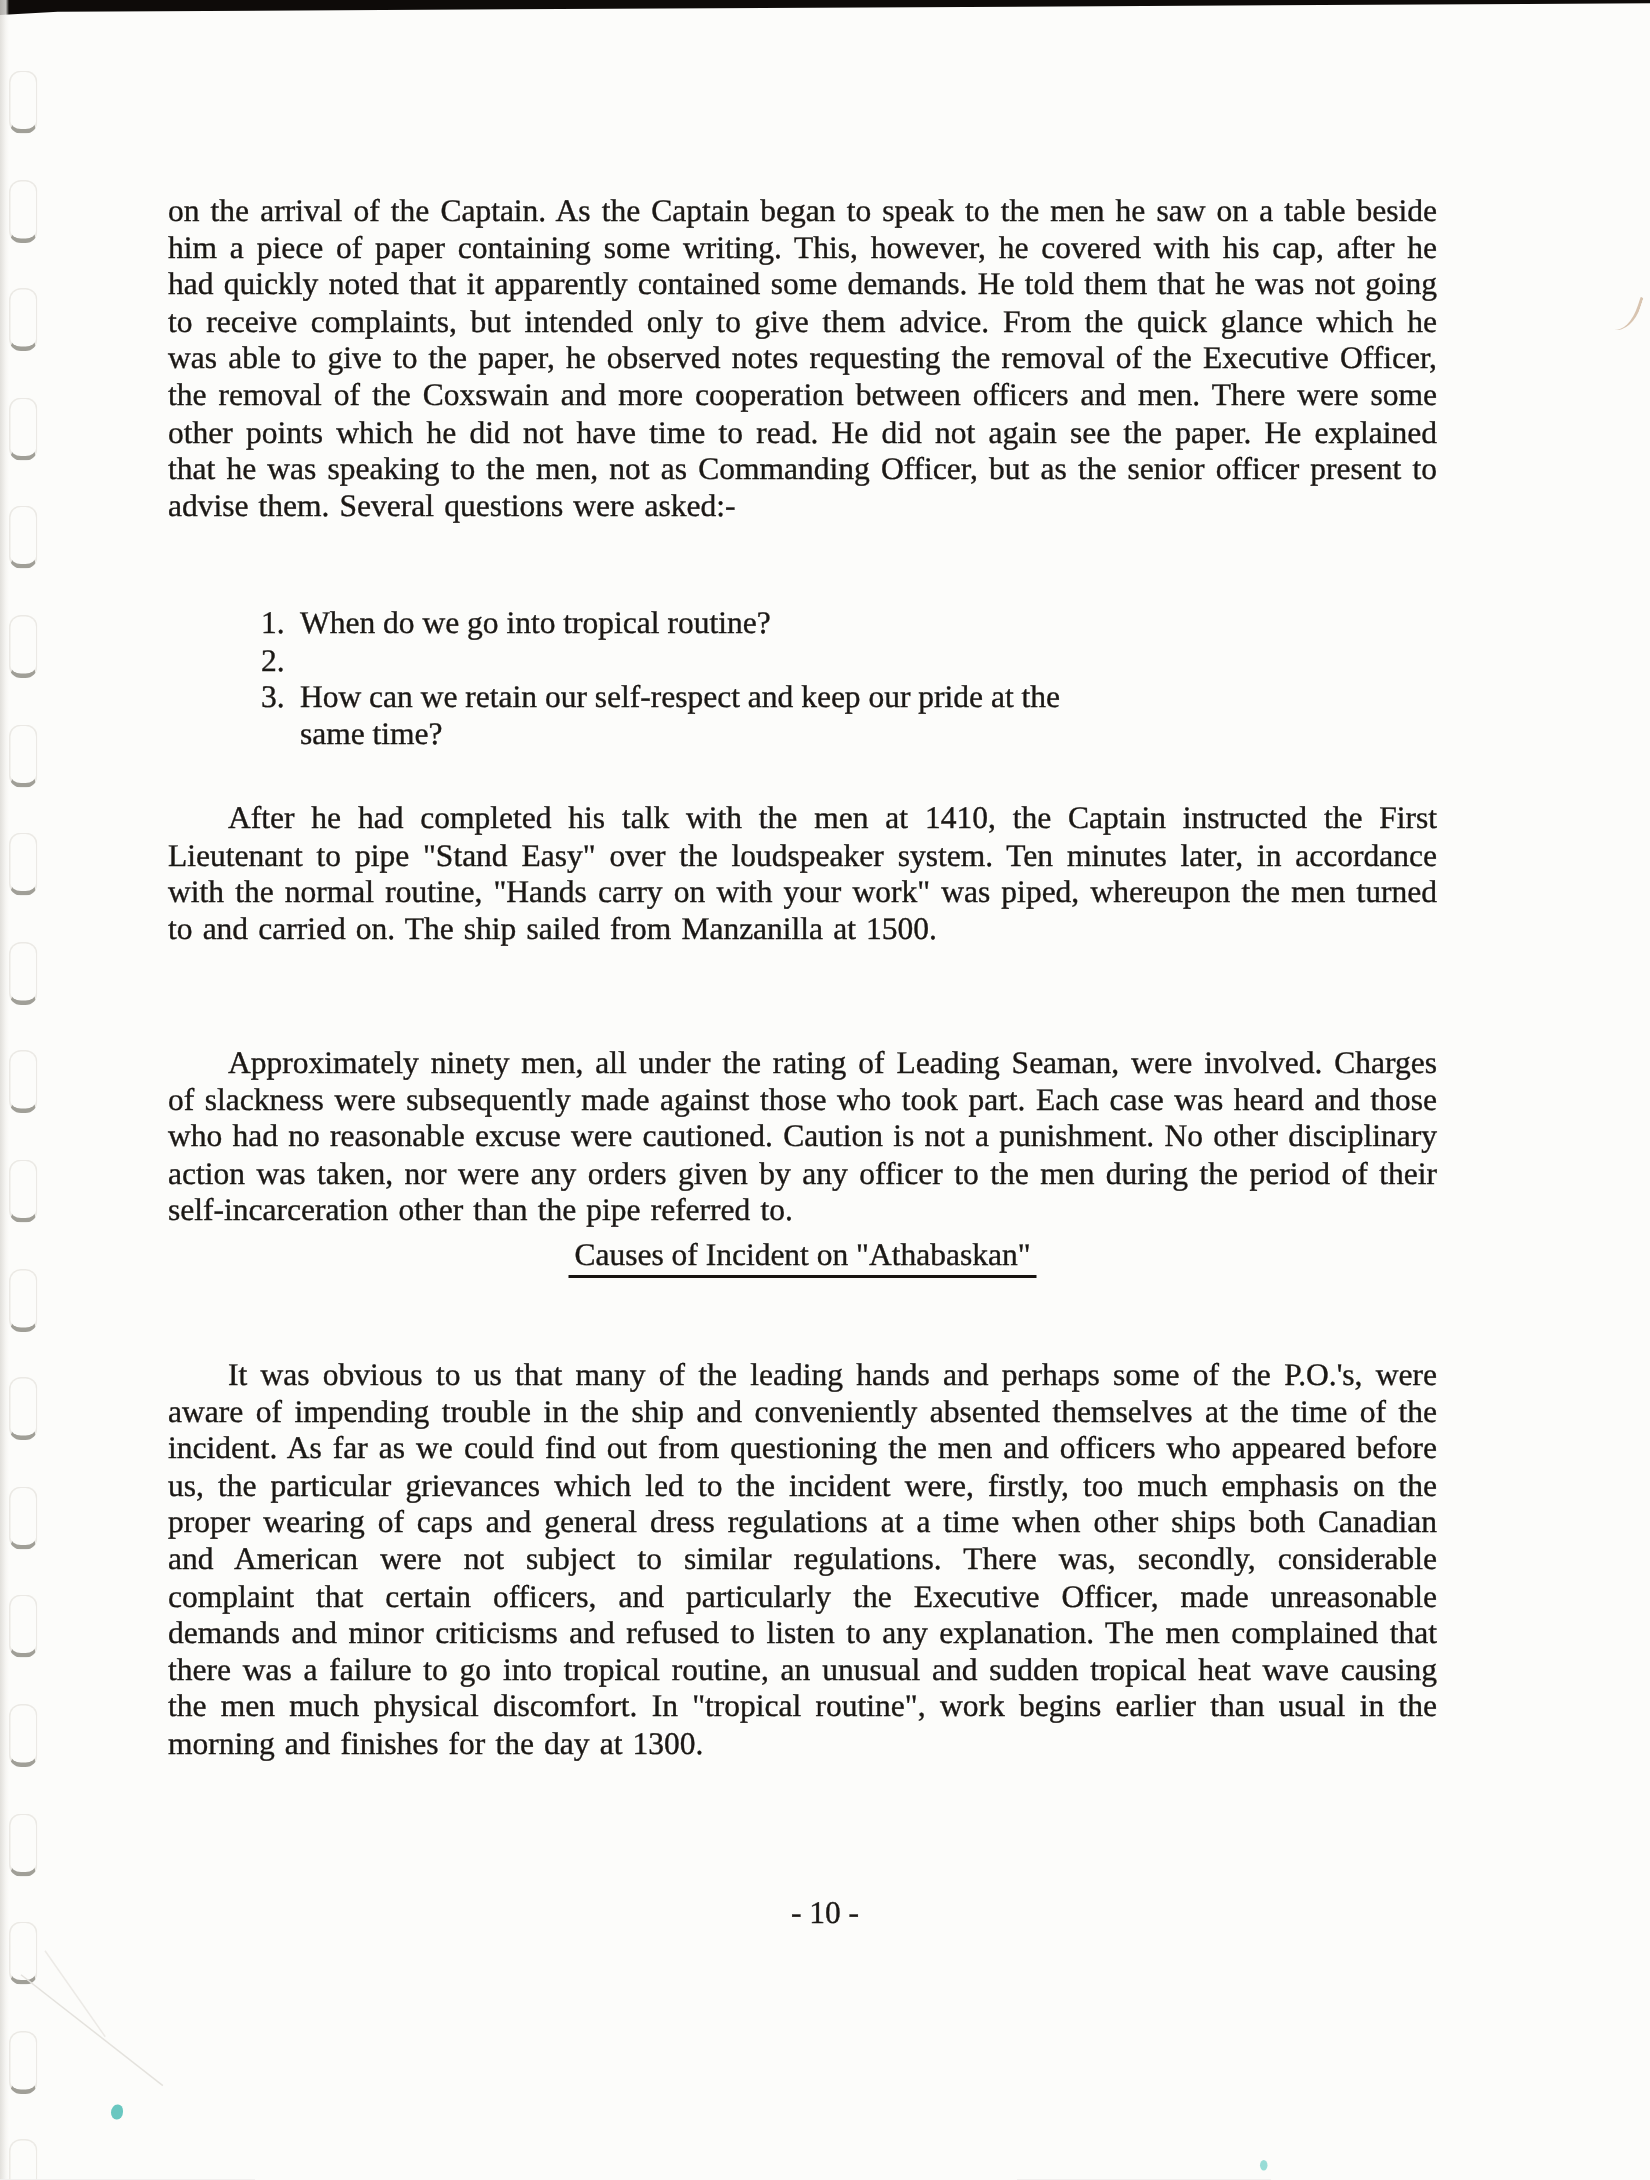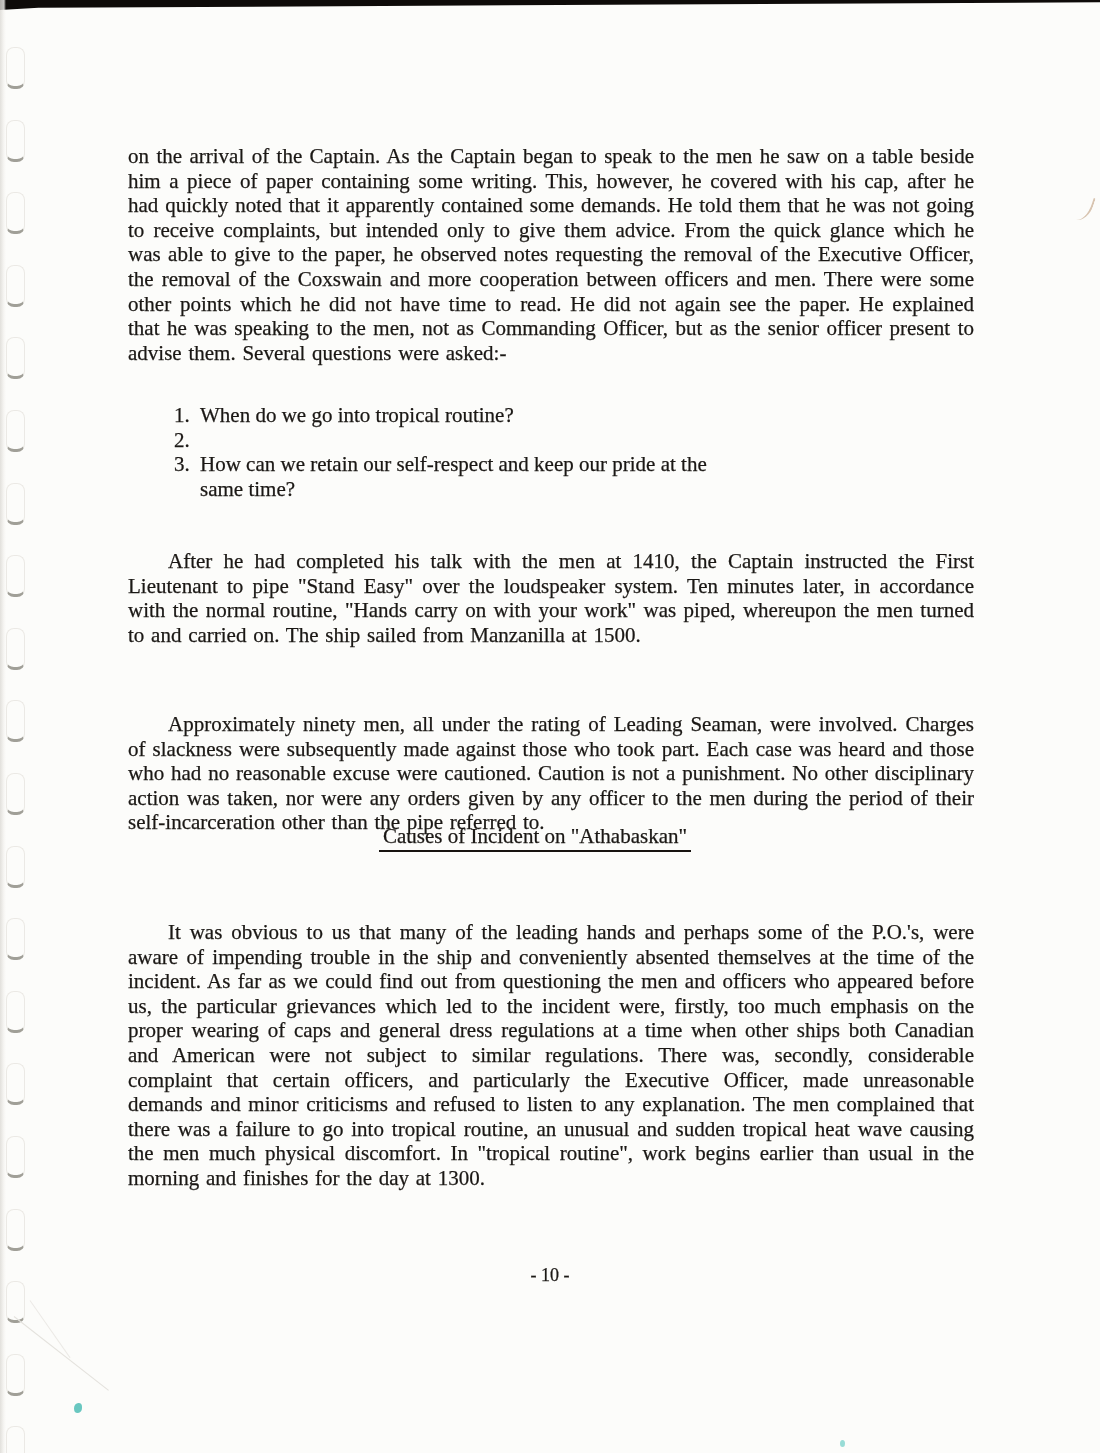--- a/index.html
+++ b/index.html
@@ -27,21 +27,21 @@
   
   .bmark{
     position:absolute;left:6px;width:17px;height:38px;
     border:1px solid #eae8e3;
     border-bottom:3px solid #97958d;
     border-radius:8px;
     opacity:.9;
   }
   .block{position:absolute;left:112px;width:846px;}
   .para{
-    margin:16px;
+    margin:0;
     font-size:21px;line-height:24.6px;
     text-align:justify;
     word-spacing:1.5px;
   }
   .indent{text-indent:40px;}
   .p1{top:128px;}
   .qlist{position:absolute;left:174px;top:403px;width:600px;}
   .qrow{display:flex;font-size:21px;line-height:24.6px;}
   .qnum{width:26px;flex:0 0 26px;}
   .qtext{width:532px;}
@@ -53,21 +53,21 @@
     font-size:21px;font-weight:normal;
   }
   .heading span{
     border-bottom:2px solid #171310;
     padding:0 4px 2px 4px;
   }
   .p4{top:904px;}
   .p5{top:1210px;}
   .pagenum{
     position:absolute;top:1263px;left:400px;width:300px;
-    text-align:center;font-size:18px;line-height:24.6px;
+    text-align:center;font-size:21px;line-height:24.6px;
   }
   
   .squiggle{
     position:absolute;left:1080px;top:196px;width:10px;height:26px;
     border-right:2px solid #c9ad92;
     border-radius:0 0 12px 0/0 0 20px 0;
     transform:rotate(18deg);
     opacity:.7;
   }
   .crease1{

